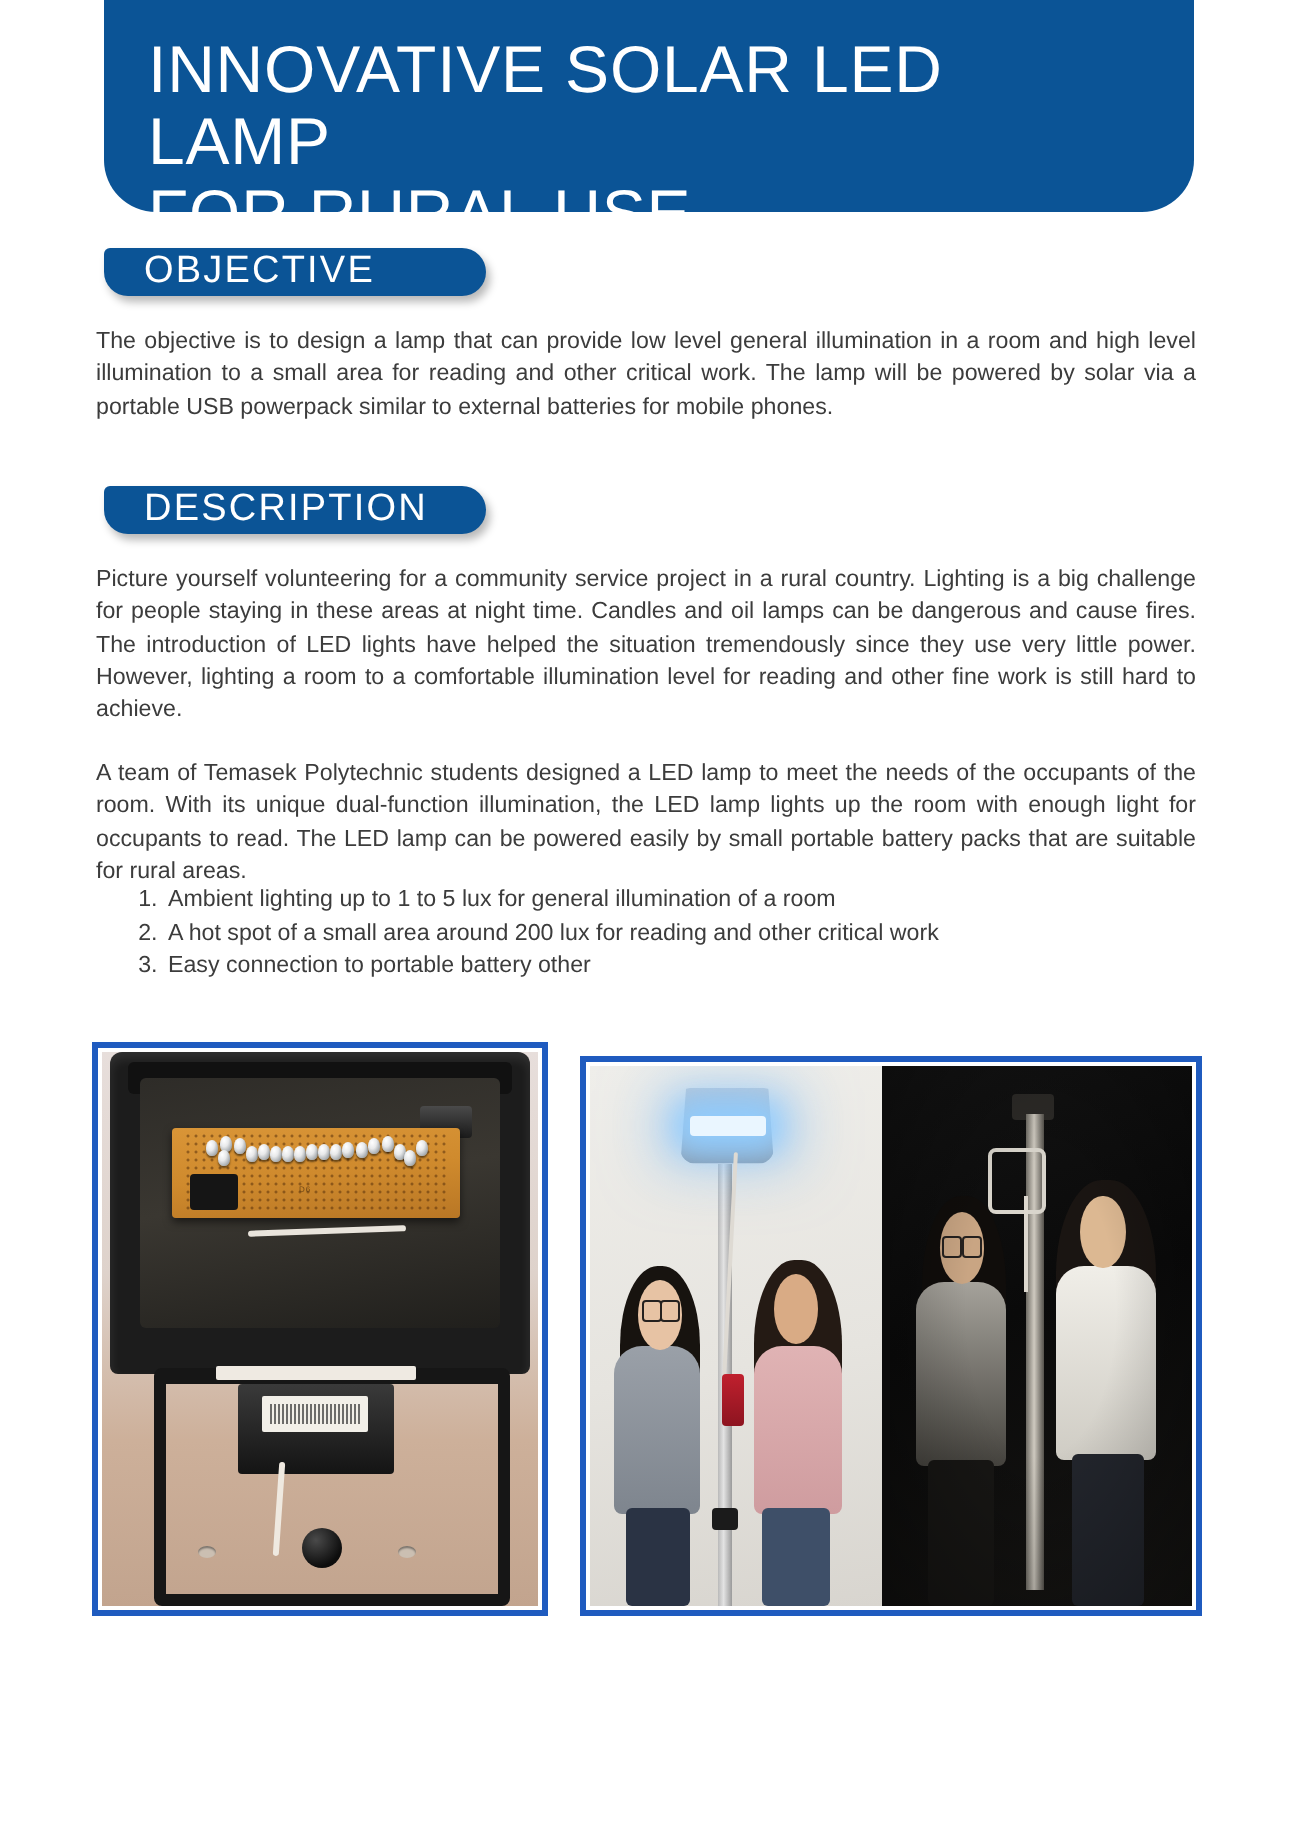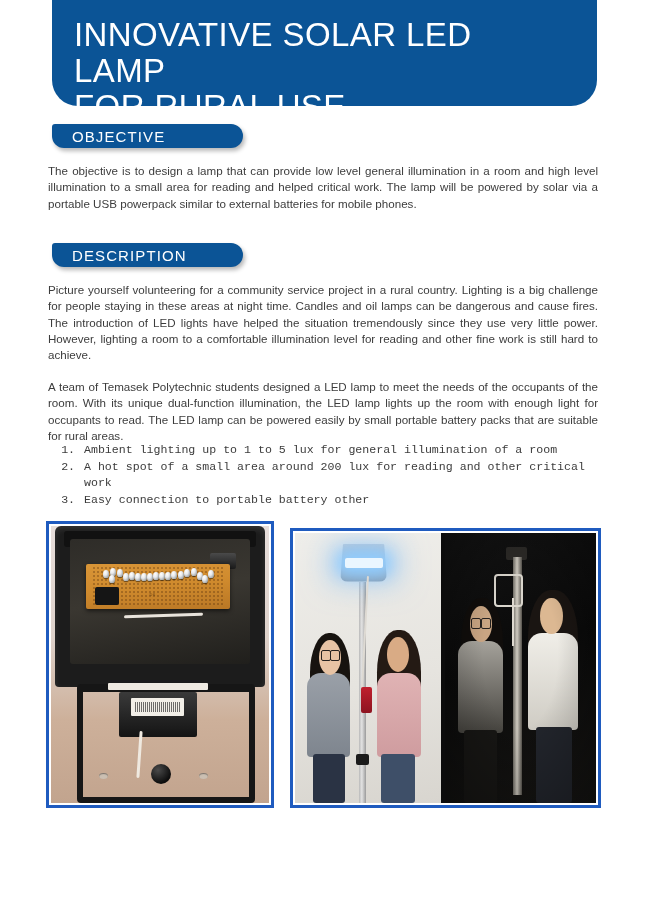--- a/index.html
+++ b/index.html
@@ -48,21 +48,21 @@
     border-bottom-left-radius: 12px;
     border-bottom-right-radius: 12px;
     box-shadow: 2px 3px 4px rgba(0,0,0,0.28);
     box-sizing: border-box;
     padding-left: 20px;
     display: flex;
     align-items: center;
   }
   .section-tab span {
     color: #ffffff;
-    font-size: 15px;
+    font-size: 19px;
     letter-spacing: 1.1px;
     font-weight: 300;
   }
   #tab-objective { left: 52px; top: 124px; width: 191px; }
   #tab-description { left: 52px; top: 243px; width: 191px; }
 
   
   .body-block {
     position: absolute;
     left: 48px;
@@ -83,21 +83,20 @@
     width: 550px;
     font-size: 11.6px;
     line-height: 16.3px;
     color: #3c3c3c;
   }
   #features-wrap .feat-title { margin: 0 0 1px 0; }
   #features-wrap ol {
     margin: 0;
     padding-left: 34px;
     list-style-position: outside;
-    font-family: Liberation Mono, monospace;
   }
   #features-wrap ol li {
     padding-left: 2px;
     line-height: 16.6px;
   }
 
   
   .photo-frame {
     position: absolute;
     border: 3px solid #1f5bbf;
@@ -468,21 +467,21 @@
 <body>
 
 <div class="title-banner">
   <div class="title-text">INNOVATIVE SOLAR LED LAMP
 FOR RURAL USE</div>
 </div>
 
 <div class="section-tab" id="tab-objective">
   <span>OBJECTIVE</span>
 </div>
-<div class="body-block" id="para-objective">The objective is to design a lamp that can provide low level general illumination in a room and high level illumination to a small area for reading and helped critical work. The lamp will be powered by solar via a portable USB powerpack similar to external batteries for mobile phones.</div>
+<div class="body-block" id="para-objective">The objective is to design a lamp that can provide low level general illumination in a room and high level illumination to a small area for reading and other critical work. The lamp will be powered by solar via a portable USB powerpack similar to external batteries for mobile phones.</div>
 
 <div class="section-tab" id="tab-description">
   <span>DESCRIPTION</span>
 </div>
 <div class="body-block" id="para-desc-1">Picture yourself volunteering for a community service project in a rural country. Lighting is a big challenge for people staying in these areas at night time. Candles and oil lamps can be dangerous and cause fires. The introduction of LED lights have helped the situation tremendously since they use very little power. However, lighting a room to a comfortable illumination level for reading and other fine work is still hard to achieve.</div>
 <div class="body-block" id="para-desc-2">A team of Temasek Polytechnic students designed a LED lamp to meet the needs of the occupants of the room. With its unique dual-function illumination, the LED lamp lights up the room with enough light for occupants to read. The LED lamp can be powered easily by small portable battery packs that are suitable for rural areas.</div>
 
 <div id="features-wrap">
   <ol>
     <li>Ambient lighting up to 1 to 5 lux for general illumination of a room</li>

